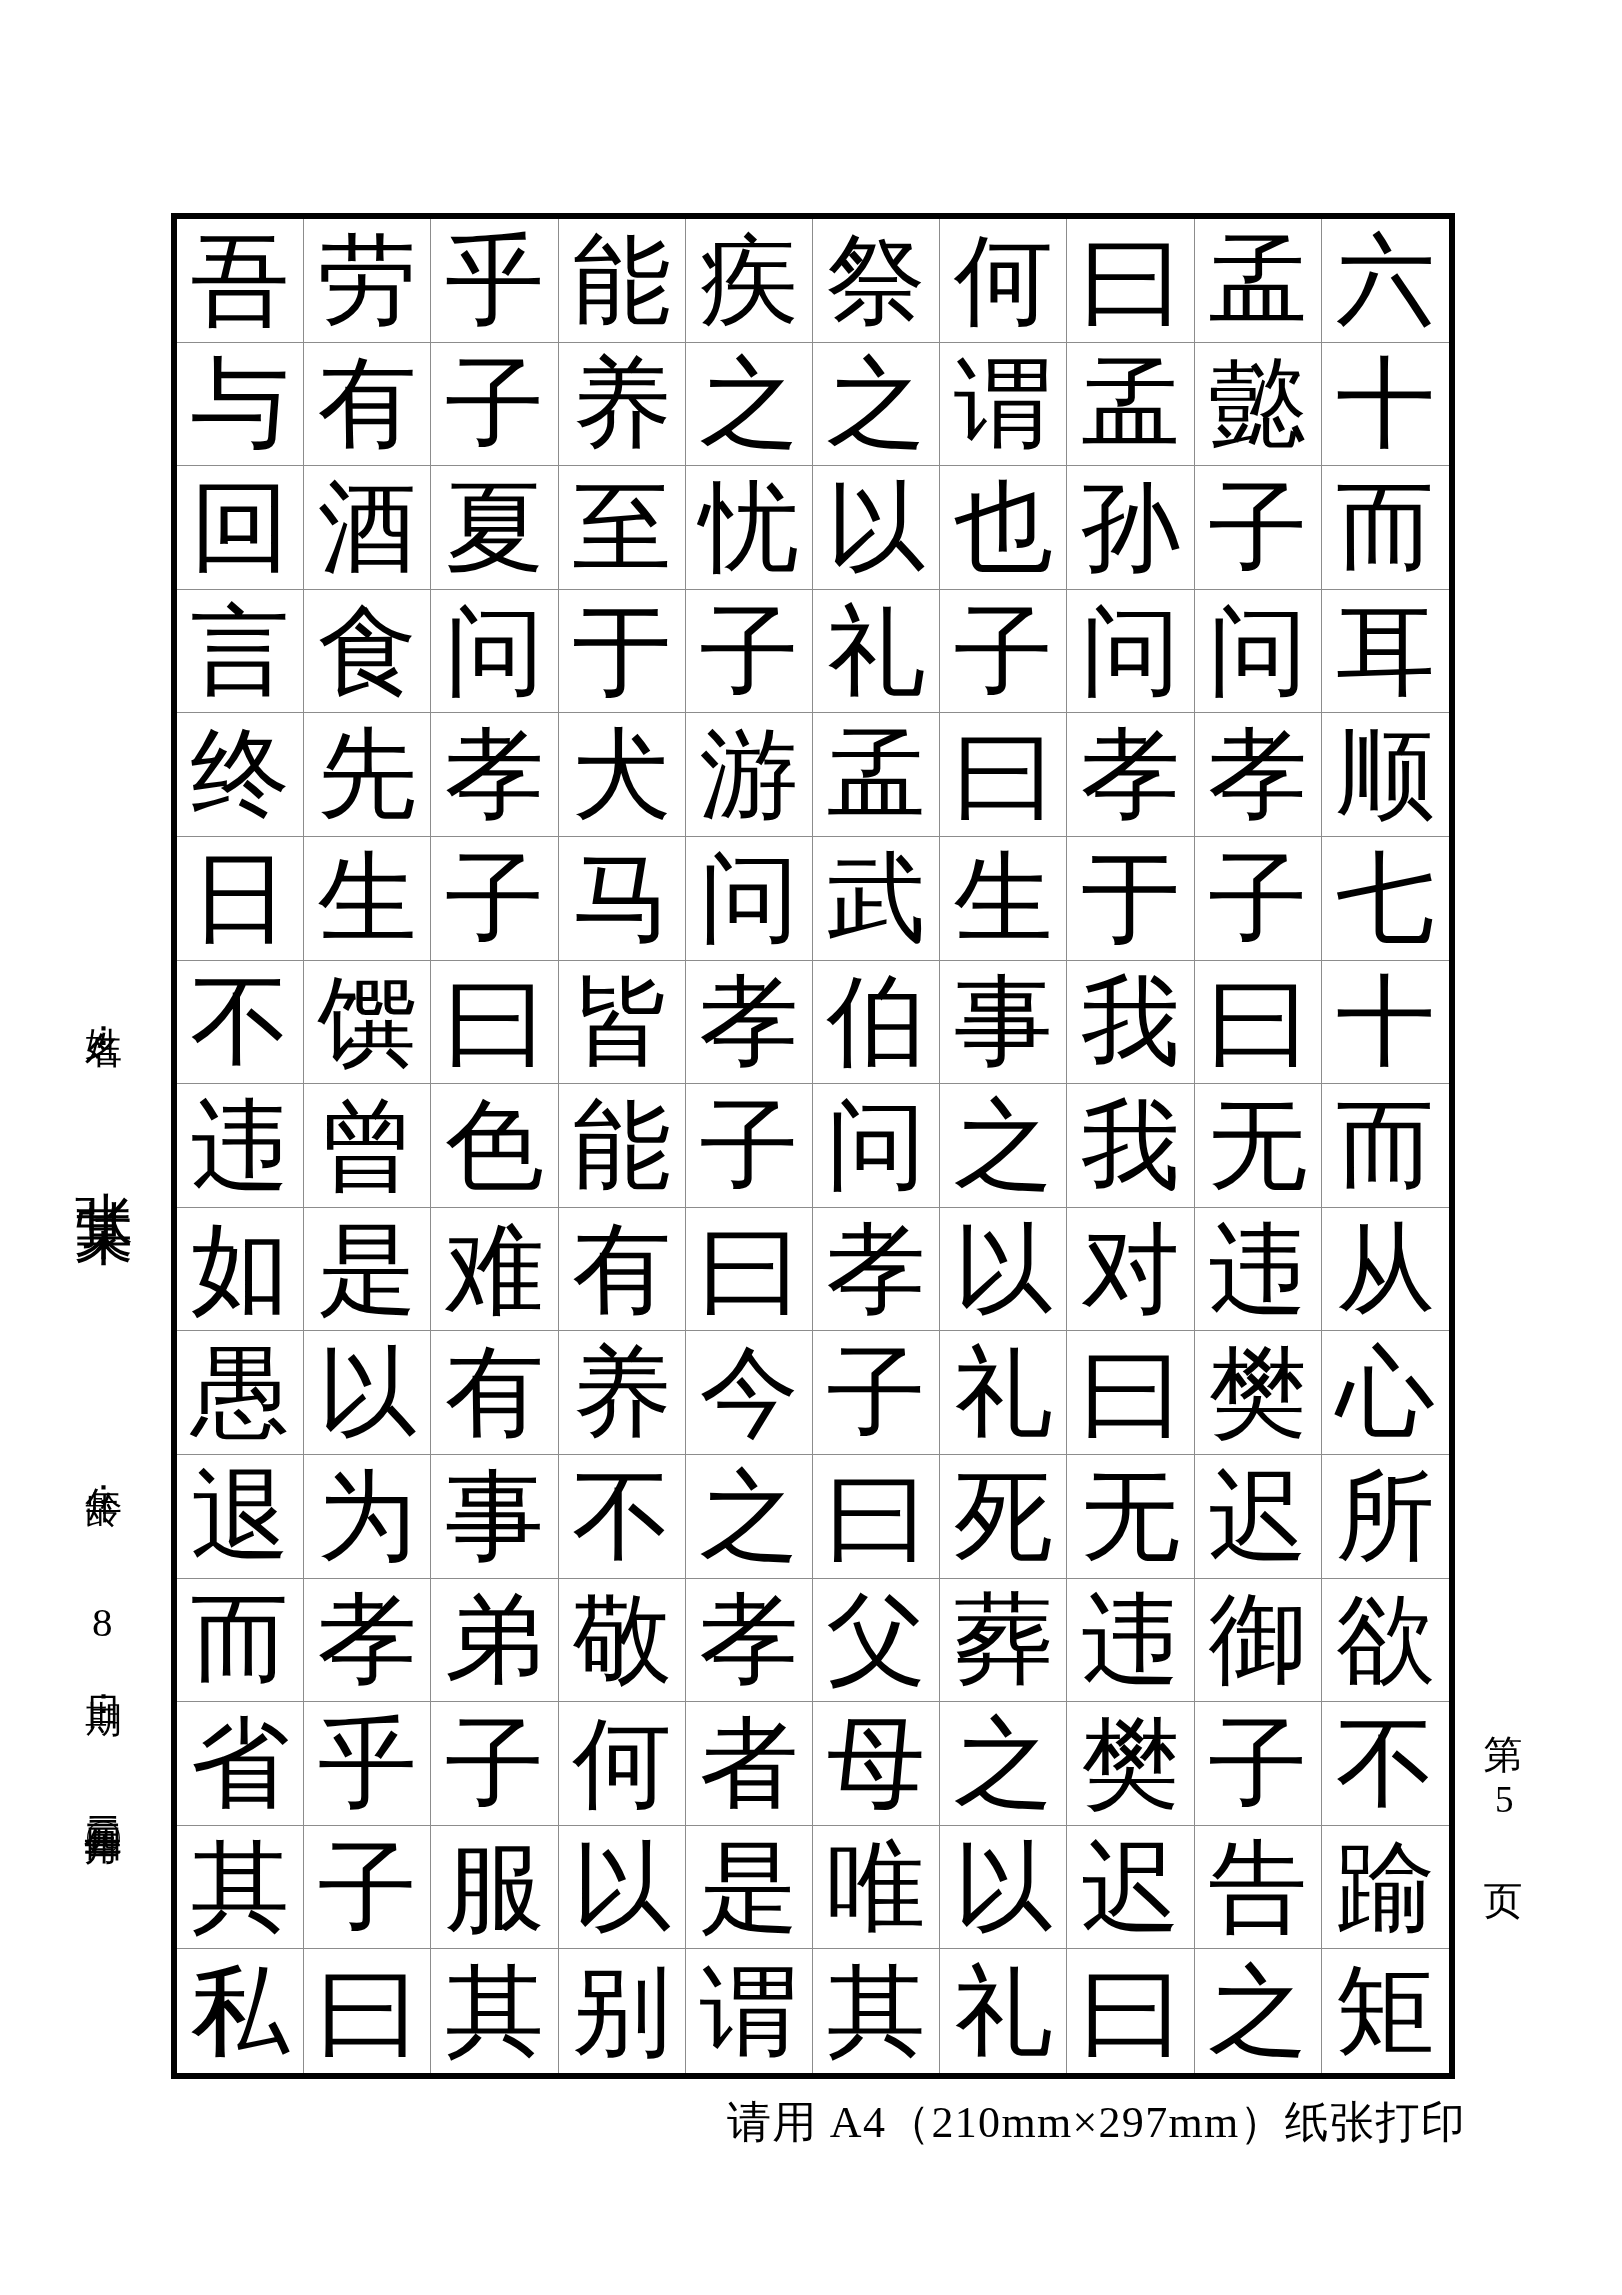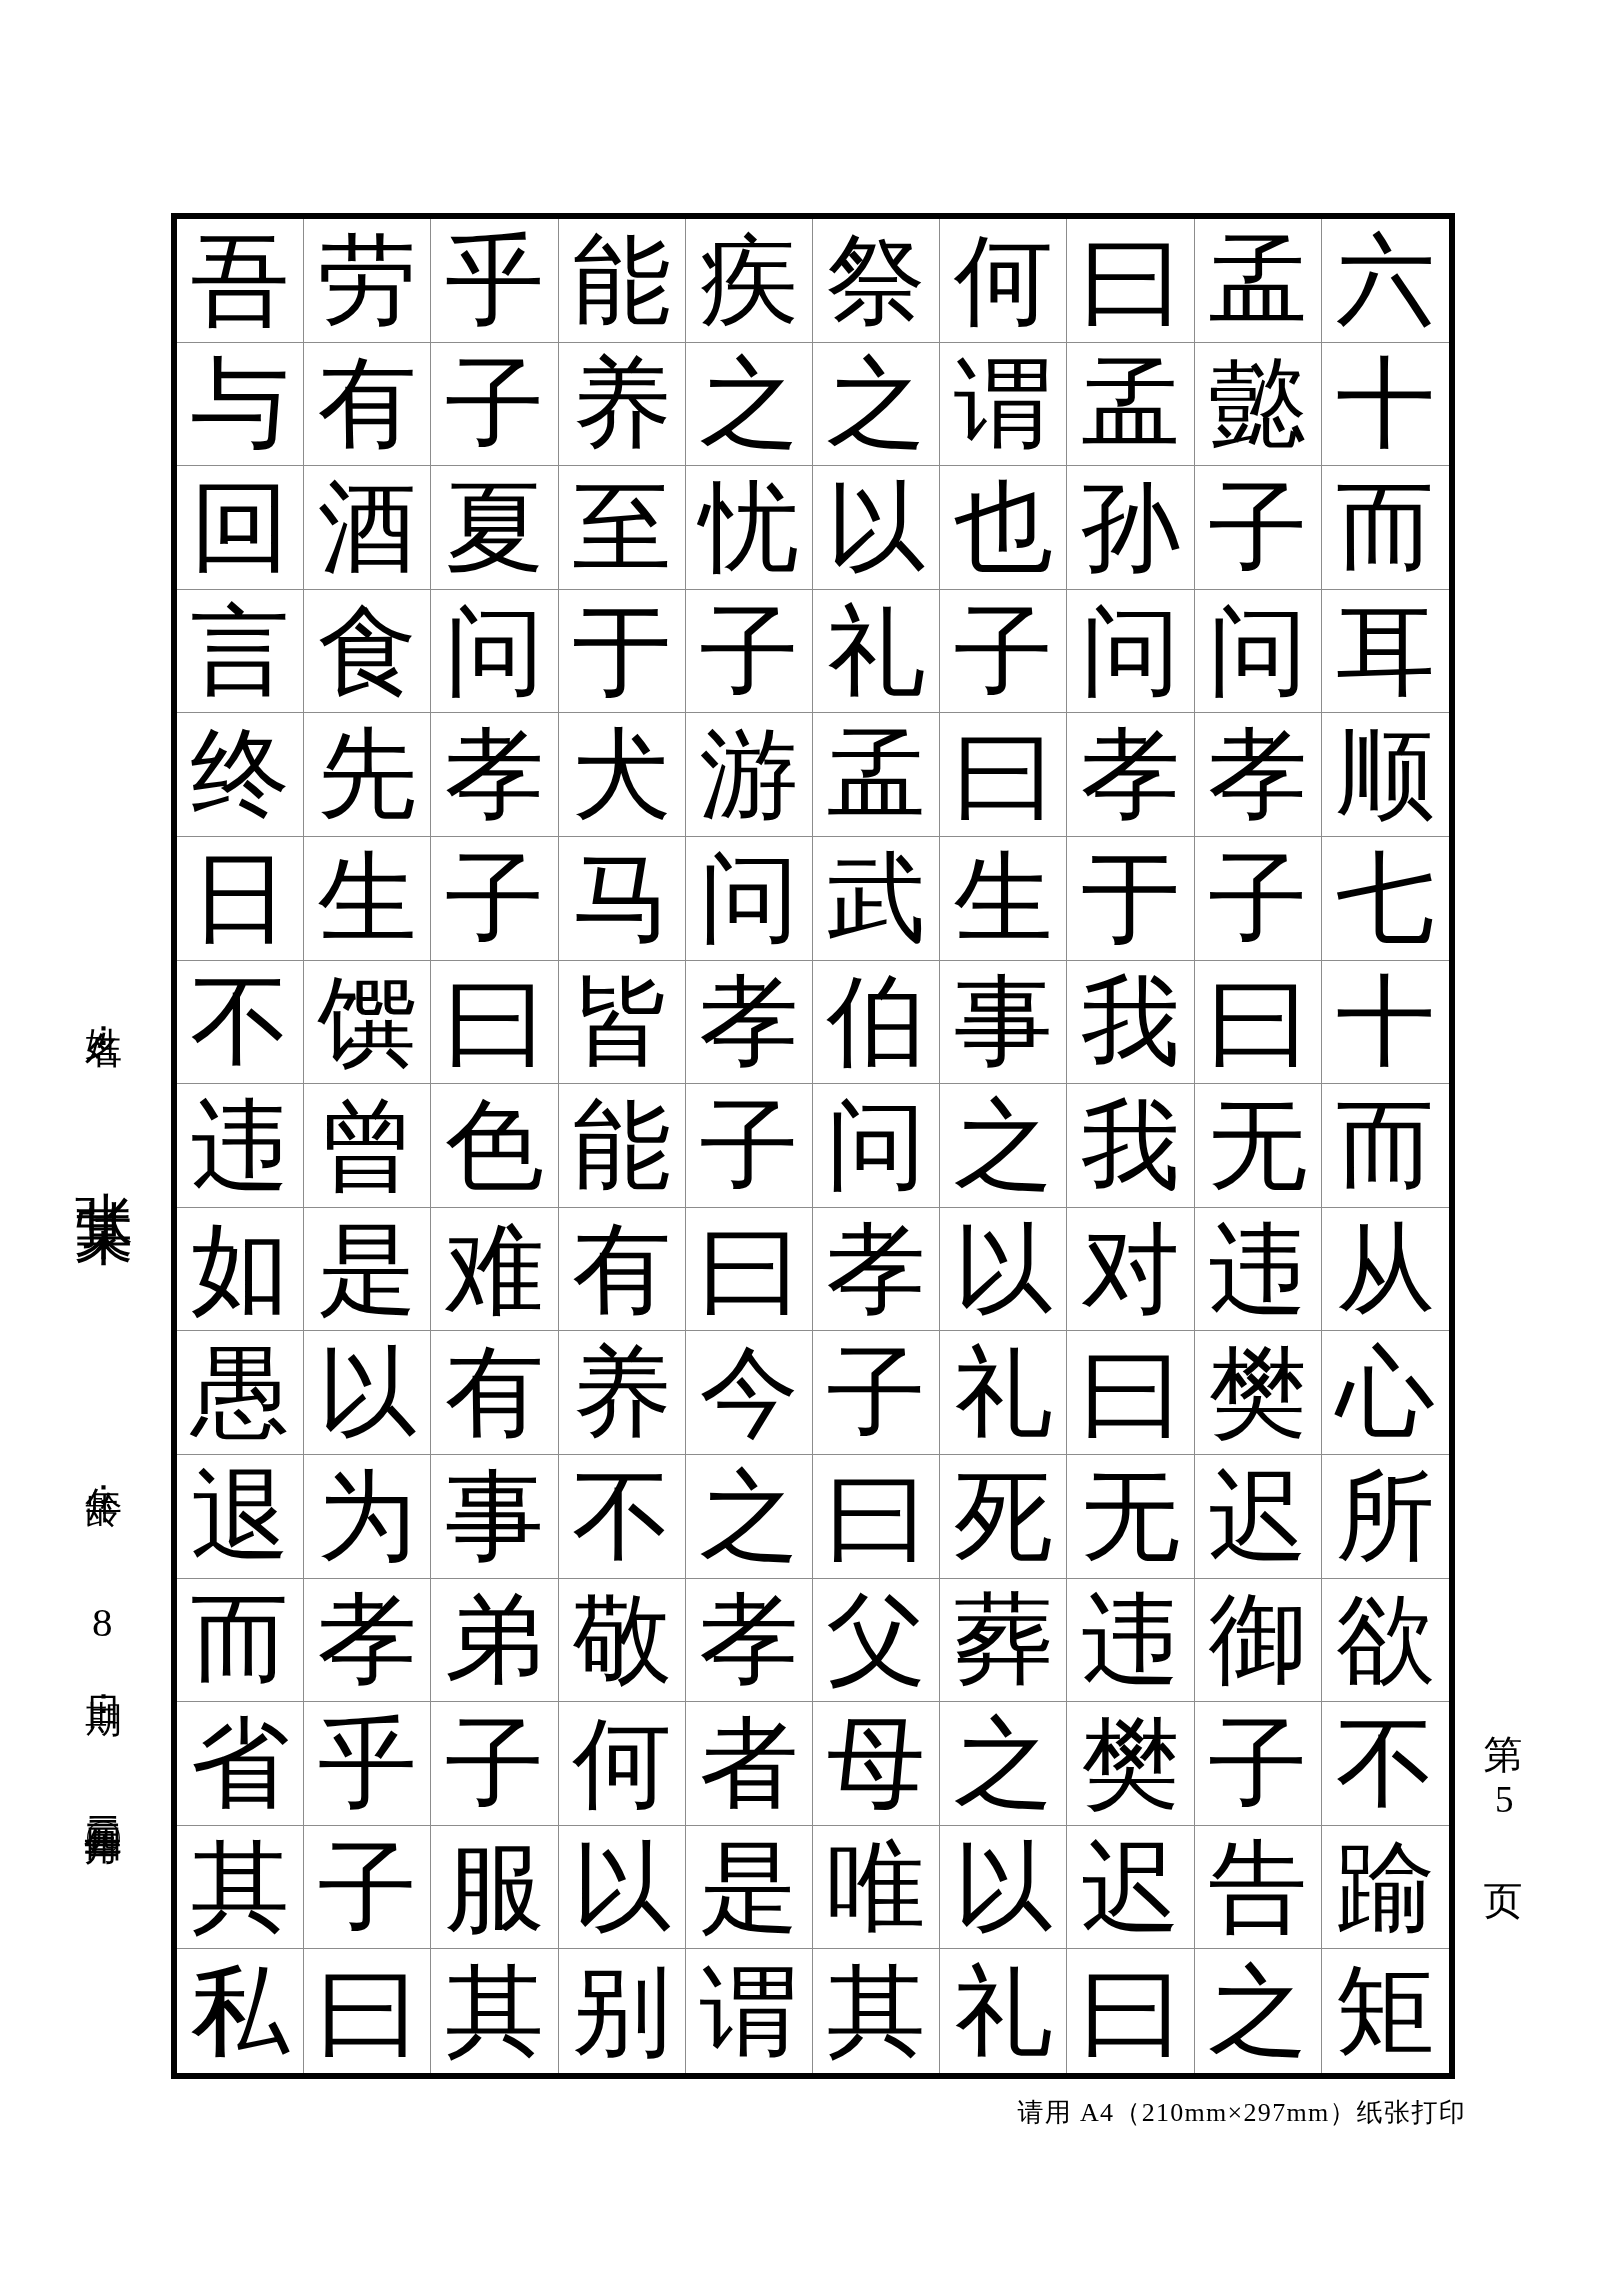--- a/index.html
+++ b/index.html
@@ -57,21 +57,21 @@
     color: #000000;
   }
   .num-upright { font-size: 41px; font-family: "Liberation Serif", "DejaVu Serif", serif; }
   .page-glyph  { font-size: 39px; }
   .page-num    { font-size: 37px; }
 
   
   .footer-note {
     position: absolute;
     right: 157px; top: 2098px;
-    font-size: 26px;
+    font-size: 44px;
     line-height: 1.15;
     letter-spacing: 1.3px;
     color: #000000;
     text-align: right;
   }
 </style>
 </head>
 <body>
 
 <div class="grid-frame">

